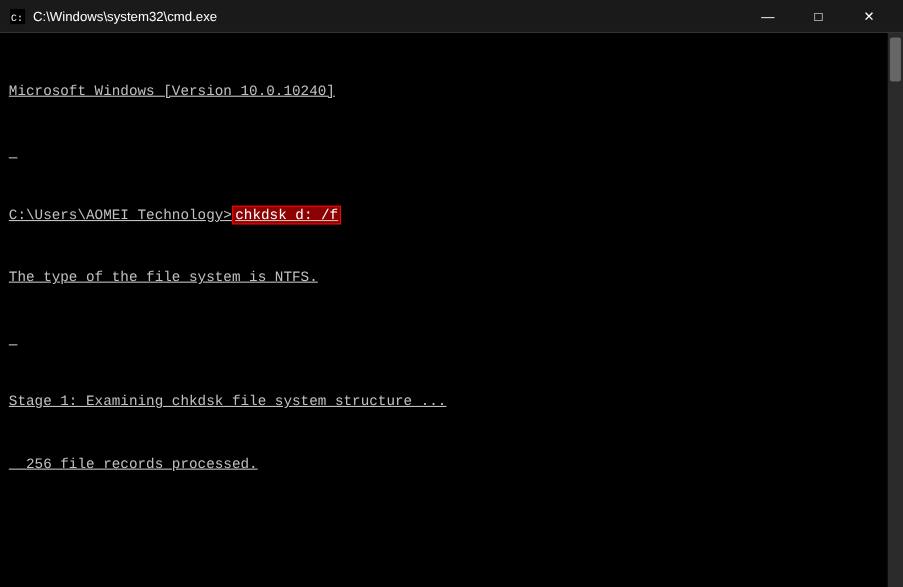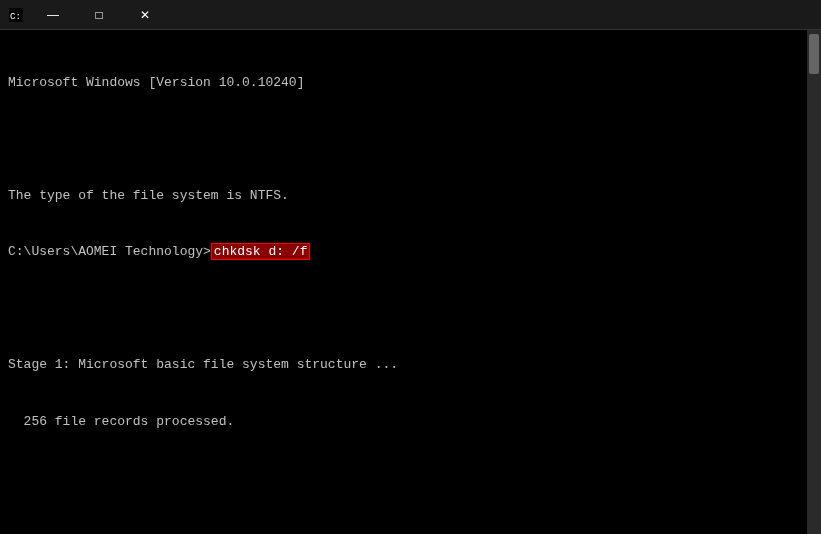--- a/index.html
+++ b/index.html
@@ -97,20 +97,21 @@
 
     .terminal-content {
       line-height: 1.45;
       white-space: pre;
       padding-right: 16px;
     }
 
     .line {
       display: block;
       color: #c0c0c0;
+      text-decoration: underline;
     }
 
     .highlighted-cmd {
       display: inline;
       background: #8b0000;
       border: 1px solid #ff0000;
       color: #fff;
       padding: 0 2px;
     }
 
@@ -122,35 +123,36 @@
 <body>
 
 <div class="window">
   <div class="title-bar">
     <div class="title-bar-icon">
       <svg width="14" height="14" viewBox="0 0 14 14">
         <rect width="14" height="14" fill="#000"></rect>
         <text x="1" y="11" font-size="9" fill="white" font-family="Courier New">C:</text>
       </svg>
     </div>
+    <span class="title-bar-text">C:\Windows\system32\cmd.exe</span>
     <div class="title-bar-controls">
       <button class="title-bar-btn">—</button>
       <button class="title-bar-btn">□</button>
       <button class="title-bar-btn close">✕</button>
     </div>
   </div>
 
   <div class="terminal-body">
     <div class="terminal-content">
       <span class="line">Microsoft Windows [Version 10.0.10240]</span>
       <span class="line"> </span>
+      <span class="line"><span class="prompt">C:\Users\AOMEI Technology&gt;</span><span class="highlighted-cmd">chkdsk d: /f</span></span>
       <span class="line">The type of the file system is NTFS.</span>
-      <span class="line"><span class="prompt">C:\Users\AOMEI Technology&gt;</span><span class="highlighted-cmd">chkdsk d: /f</span></span>
       <span class="line"> </span>
-      <span class="line">Stage 1: Microsoft basic file system structure ...</span>
+      <span class="line">Stage 1: Examining chkdsk file system structure ...</span>
       <span class="line">  256 file records processed.</span>
       
       
       
       
       
       
       
       
       

